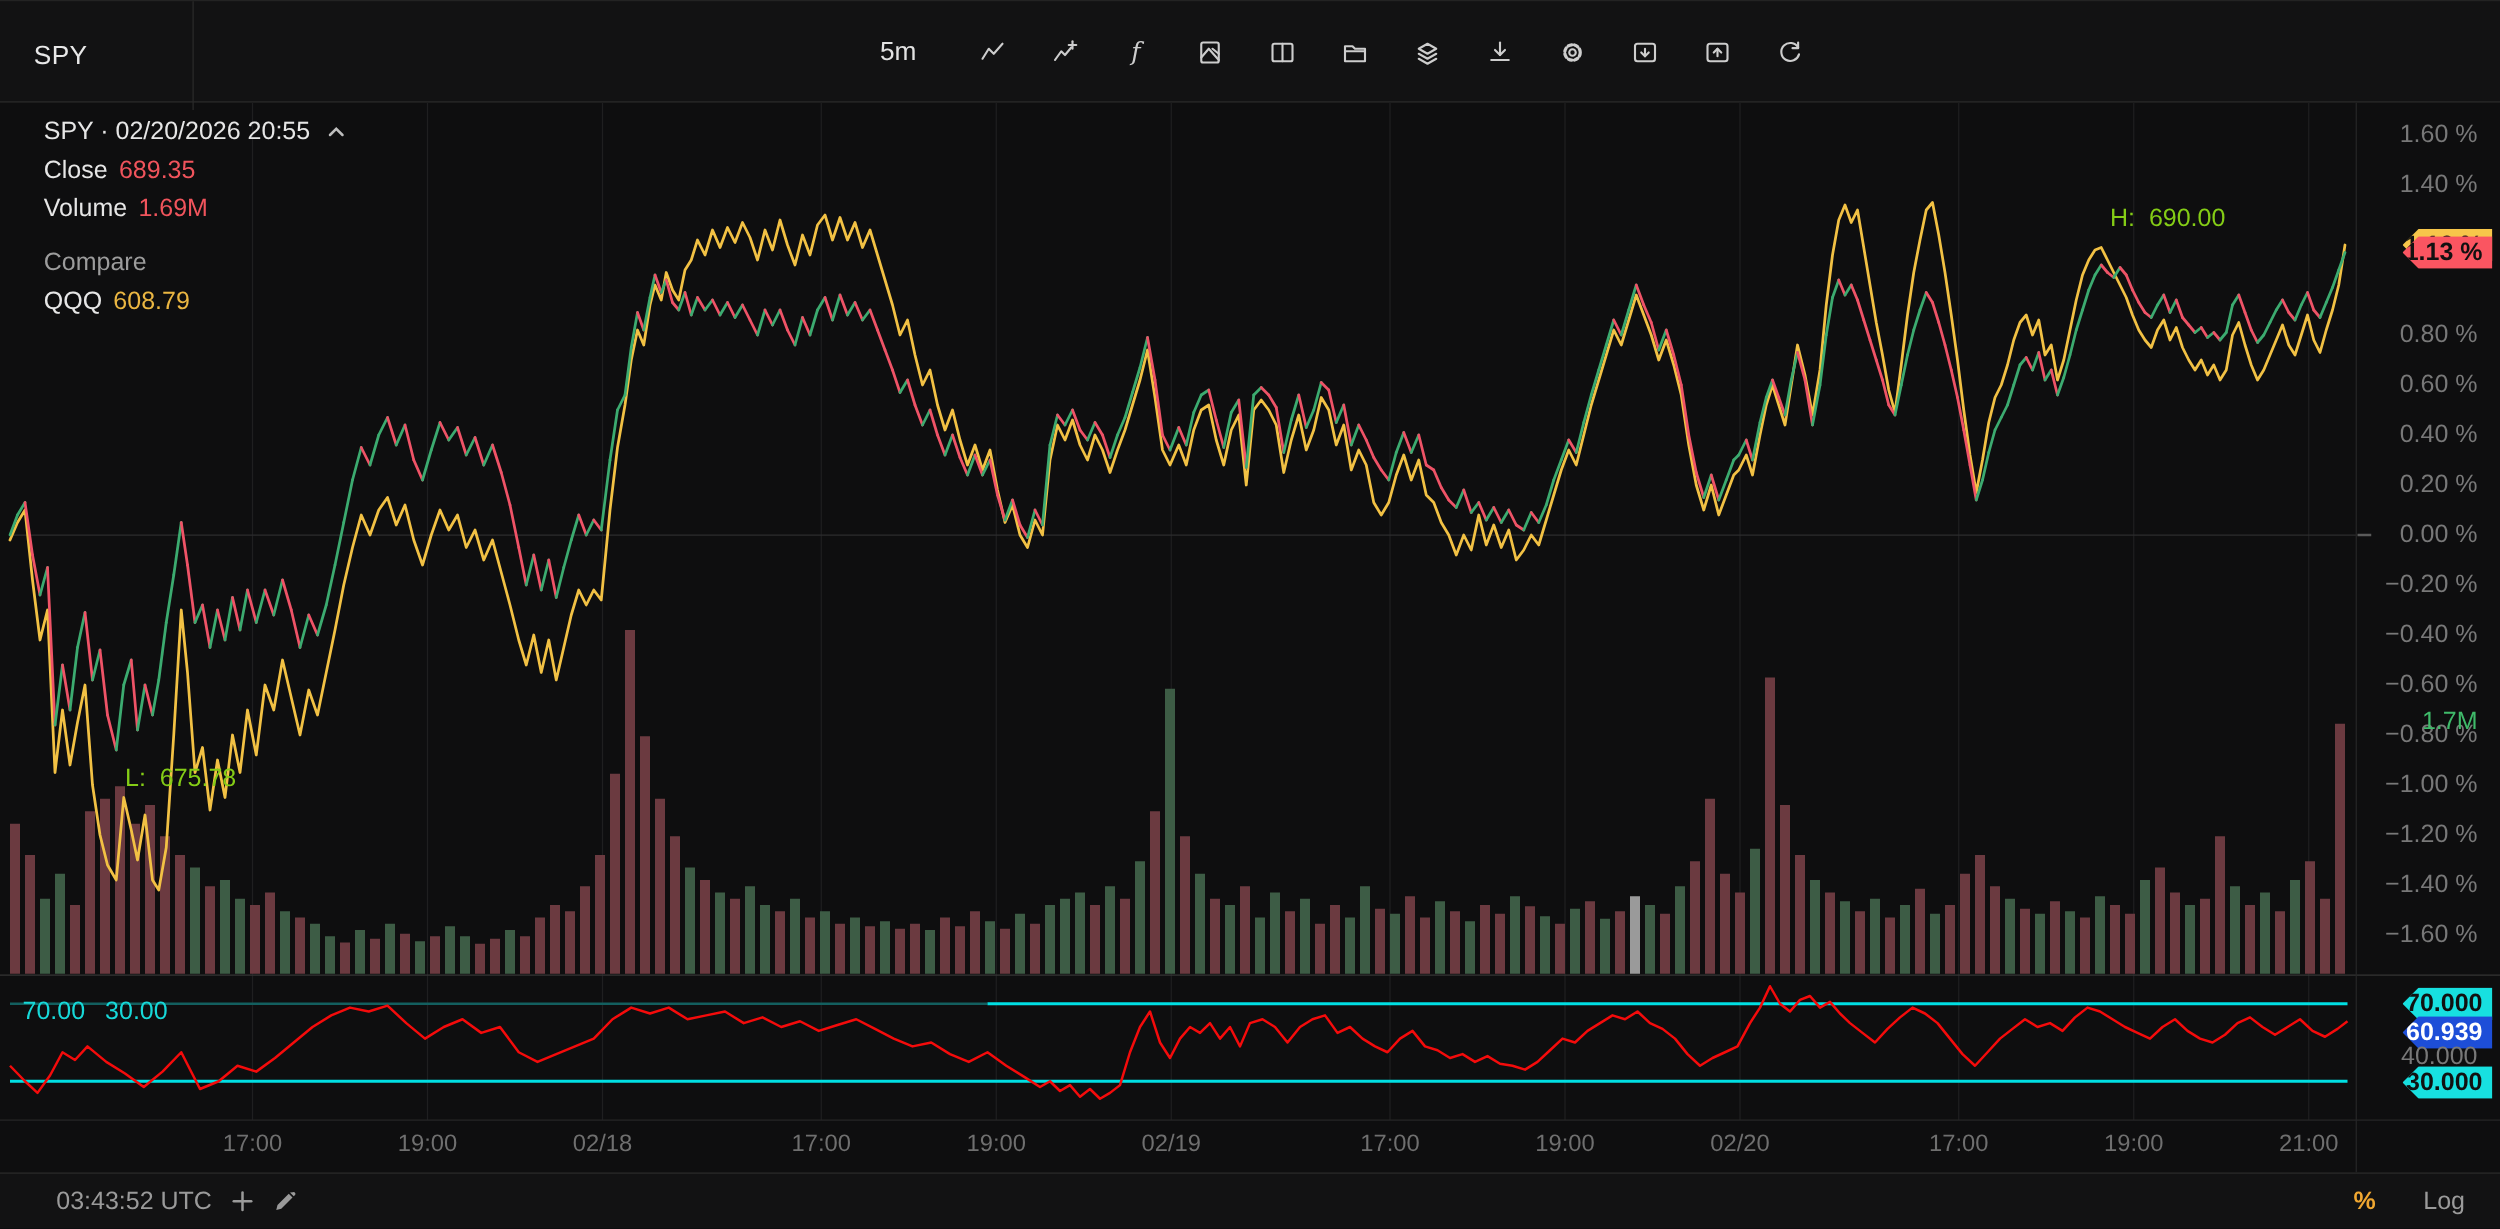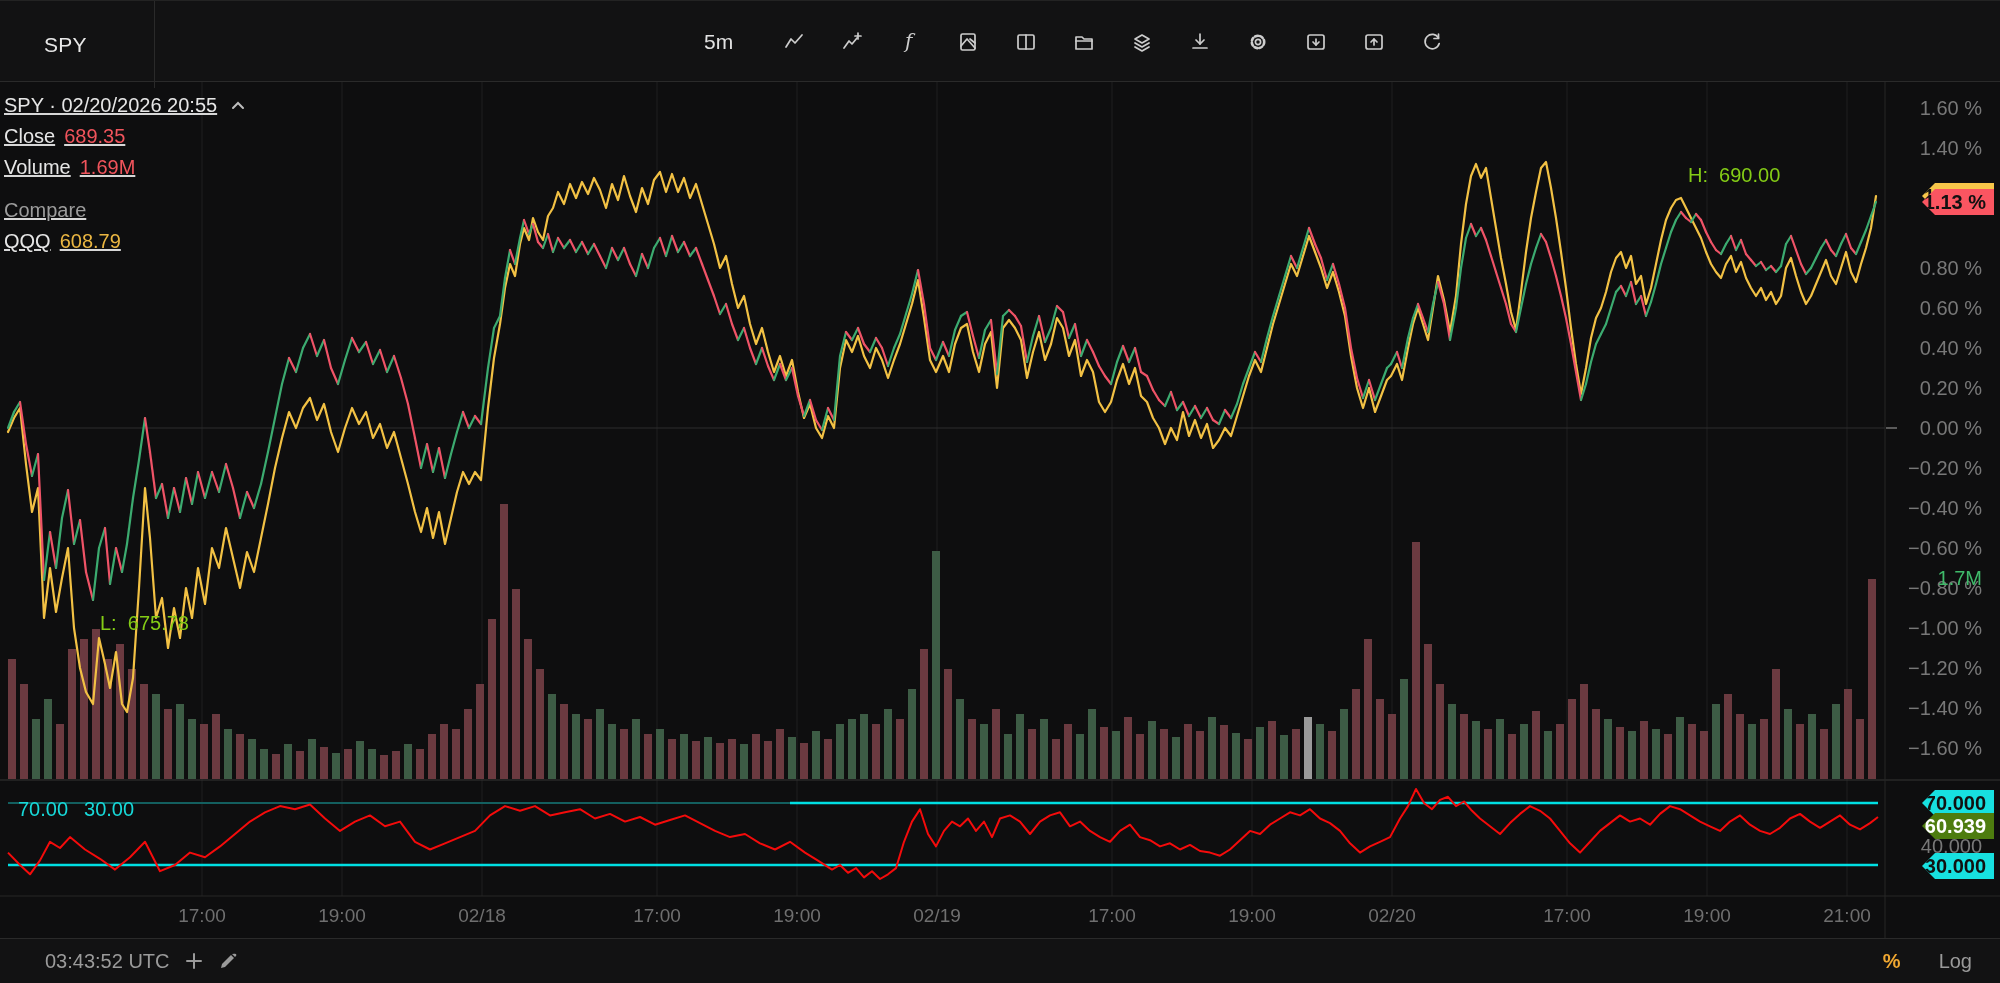--- a/index.html
+++ b/index.html
@@ -2,30 +2,30 @@
 <html><head>
 <meta charset="utf-8">
 <style>
   html,body{margin:0;padding:0;background:#0c0c0d;}
   .app{position:relative;width:2000px;height:983px;background:#0e0e0f;overflow:hidden;
        font-family:"Liberation Sans", sans-serif;color:#d7d7d7;}
   
   .topbar{position:absolute;left:0;top:0;width:2000px;height:82px;background:#121213;
           border-top:1px solid #232323;border-bottom:1px solid #2a2a2a;box-sizing:border-box;}
   .symbol-tab{position:absolute;left:0;top:0;width:155px;height:87px;border-right:1px solid #2a2a2a;
-              display:flex;align-items:center;padding-left:44px;box-sizing:border-box;cursor:pointer;}
+              display:flex;align-items:center;padding-left:27px;box-sizing:border-box;cursor:pointer;}
   .symbol-tab span{font-size:21px;color:#e8e8e8;letter-spacing:.3px;}
   .tb-center{position:absolute;left:690px;top:0;height:81px;display:flex;align-items:center;gap:0;}
   .tf-btn{font-size:21px;color:#e2e2e2;padding:6px 14px;border-radius:6px;cursor:pointer;margin-right:18px;}
   .icon-btn{width:58px;height:58px;display:flex;align-items:center;justify-content:center;cursor:pointer;border-radius:6px;}
   .icon-btn svg{stroke:#cdcdcd;fill:none;stroke-width:1.7;stroke-linecap:round;stroke-linejoin:round;}
   .icon-btn svg text{fill:#cdcdcd;stroke:none;}
   
   #chart-svg{position:absolute;left:0;top:0;}
-  .legend{position:absolute;left:4px;top:90px;text-decoration:underline;}
+  .legend{position:absolute;left:35px;top:90px;}
   .lrow{display:flex;align-items:center;gap:9px;font-size:20px;height:31px;}
   .lrow .w{color:#e6e6e6}.lrow .g{color:#9c9c9c}.lrow .r{color:#f0545c}.lrow .y{color:#eab642}
   .chev{margin-left:4px;display:inline-flex;}
   .marker{position:absolute;font-size:20px;color:#84cc16;white-space:pre;}
   .axis-tick{position:absolute;left:1896px;width:86px;text-align:right;font-size:20px;color:#787878;transform:translateY(-50%);}
   .vol-label{position:absolute;left:1896px;width:86px;text-align:right;font-size:20px;color:#3fba6a;transform:translateY(-50%);}
   .badge{position:absolute;left:1922px;width:72px;height:26px;transform:translateY(-50%);
          clip-path:polygon(0 50%,13px 0,100% 0,100% 100%,13px 100%);
          display:flex;align-items:center;justify-content:flex-end;padding-right:8px;box-sizing:border-box;
          font-size:20px;font-weight:bold;color:#111;}
@@ -686,21 +686,21 @@
       <div class="axis-tick" style="top: 508px;">−0.40 %</div>
       <div class="axis-tick" style="top: 548px;">−0.60 %</div>
       <div class="axis-tick" style="top: 588px;">−0.80 %</div>
       <div class="axis-tick" style="top: 628px;">−1.00 %</div>
       <div class="axis-tick" style="top: 668px;">−1.20 %</div>
       <div class="axis-tick" style="top: 708px;">−1.40 %</div>
       <div class="axis-tick" style="top: 748px;">−1.60 %</div>
       <div class="badge" style="top: 196px; background: rgb(247, 198, 74); color: rgb(17, 17, 17);">1.16 %</div>
       <div class="badge" style="top: 202px; background: rgb(250, 85, 97); color: rgb(17, 17, 17);">1.13 %</div>
       <div class="badge" style="top: 803px; background: rgb(23, 224, 224); color: rgb(17, 17, 17);">70.000</div>
-      <div class="badge" style="top: 826px; background: #4d7c0f; color: rgb(255, 255, 255);">60.939</div>
+      <div class="badge" style="top: 826px; background: #1d4ed8; color: rgb(255, 255, 255);">60.939</div>
       <div class="badge" style="top: 866px; background: rgb(23, 224, 224); color: rgb(17, 17, 17);">30.000</div>
       <div class="axis-tick" style="top: 846px;">40.000</div>
     </div>
   <div class="vol-label" id="vol-axis-label" style="top: 578px;">1.7M</div>
 
   <div class="rsi-legend">
     <div class="row2">
       <span class="c">70.00</span><span class="c">30.00</span>
     </div>
   </div>

